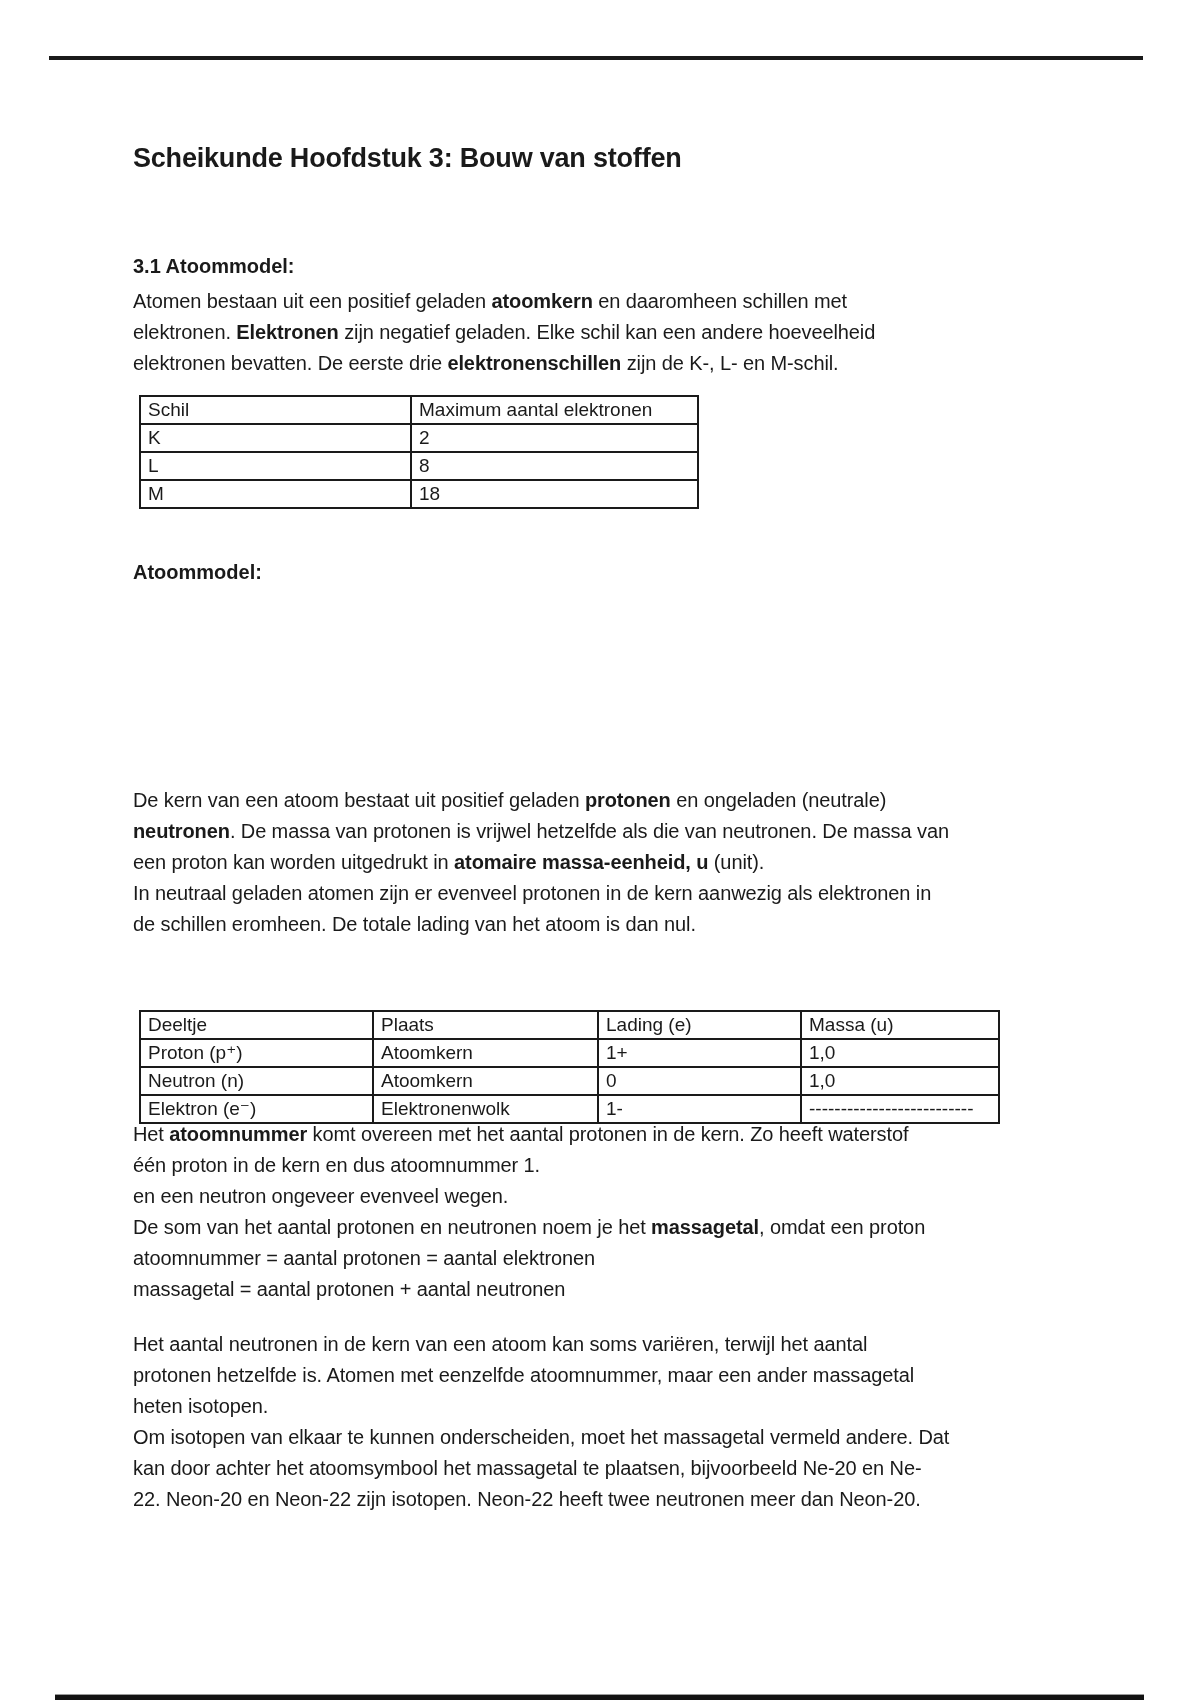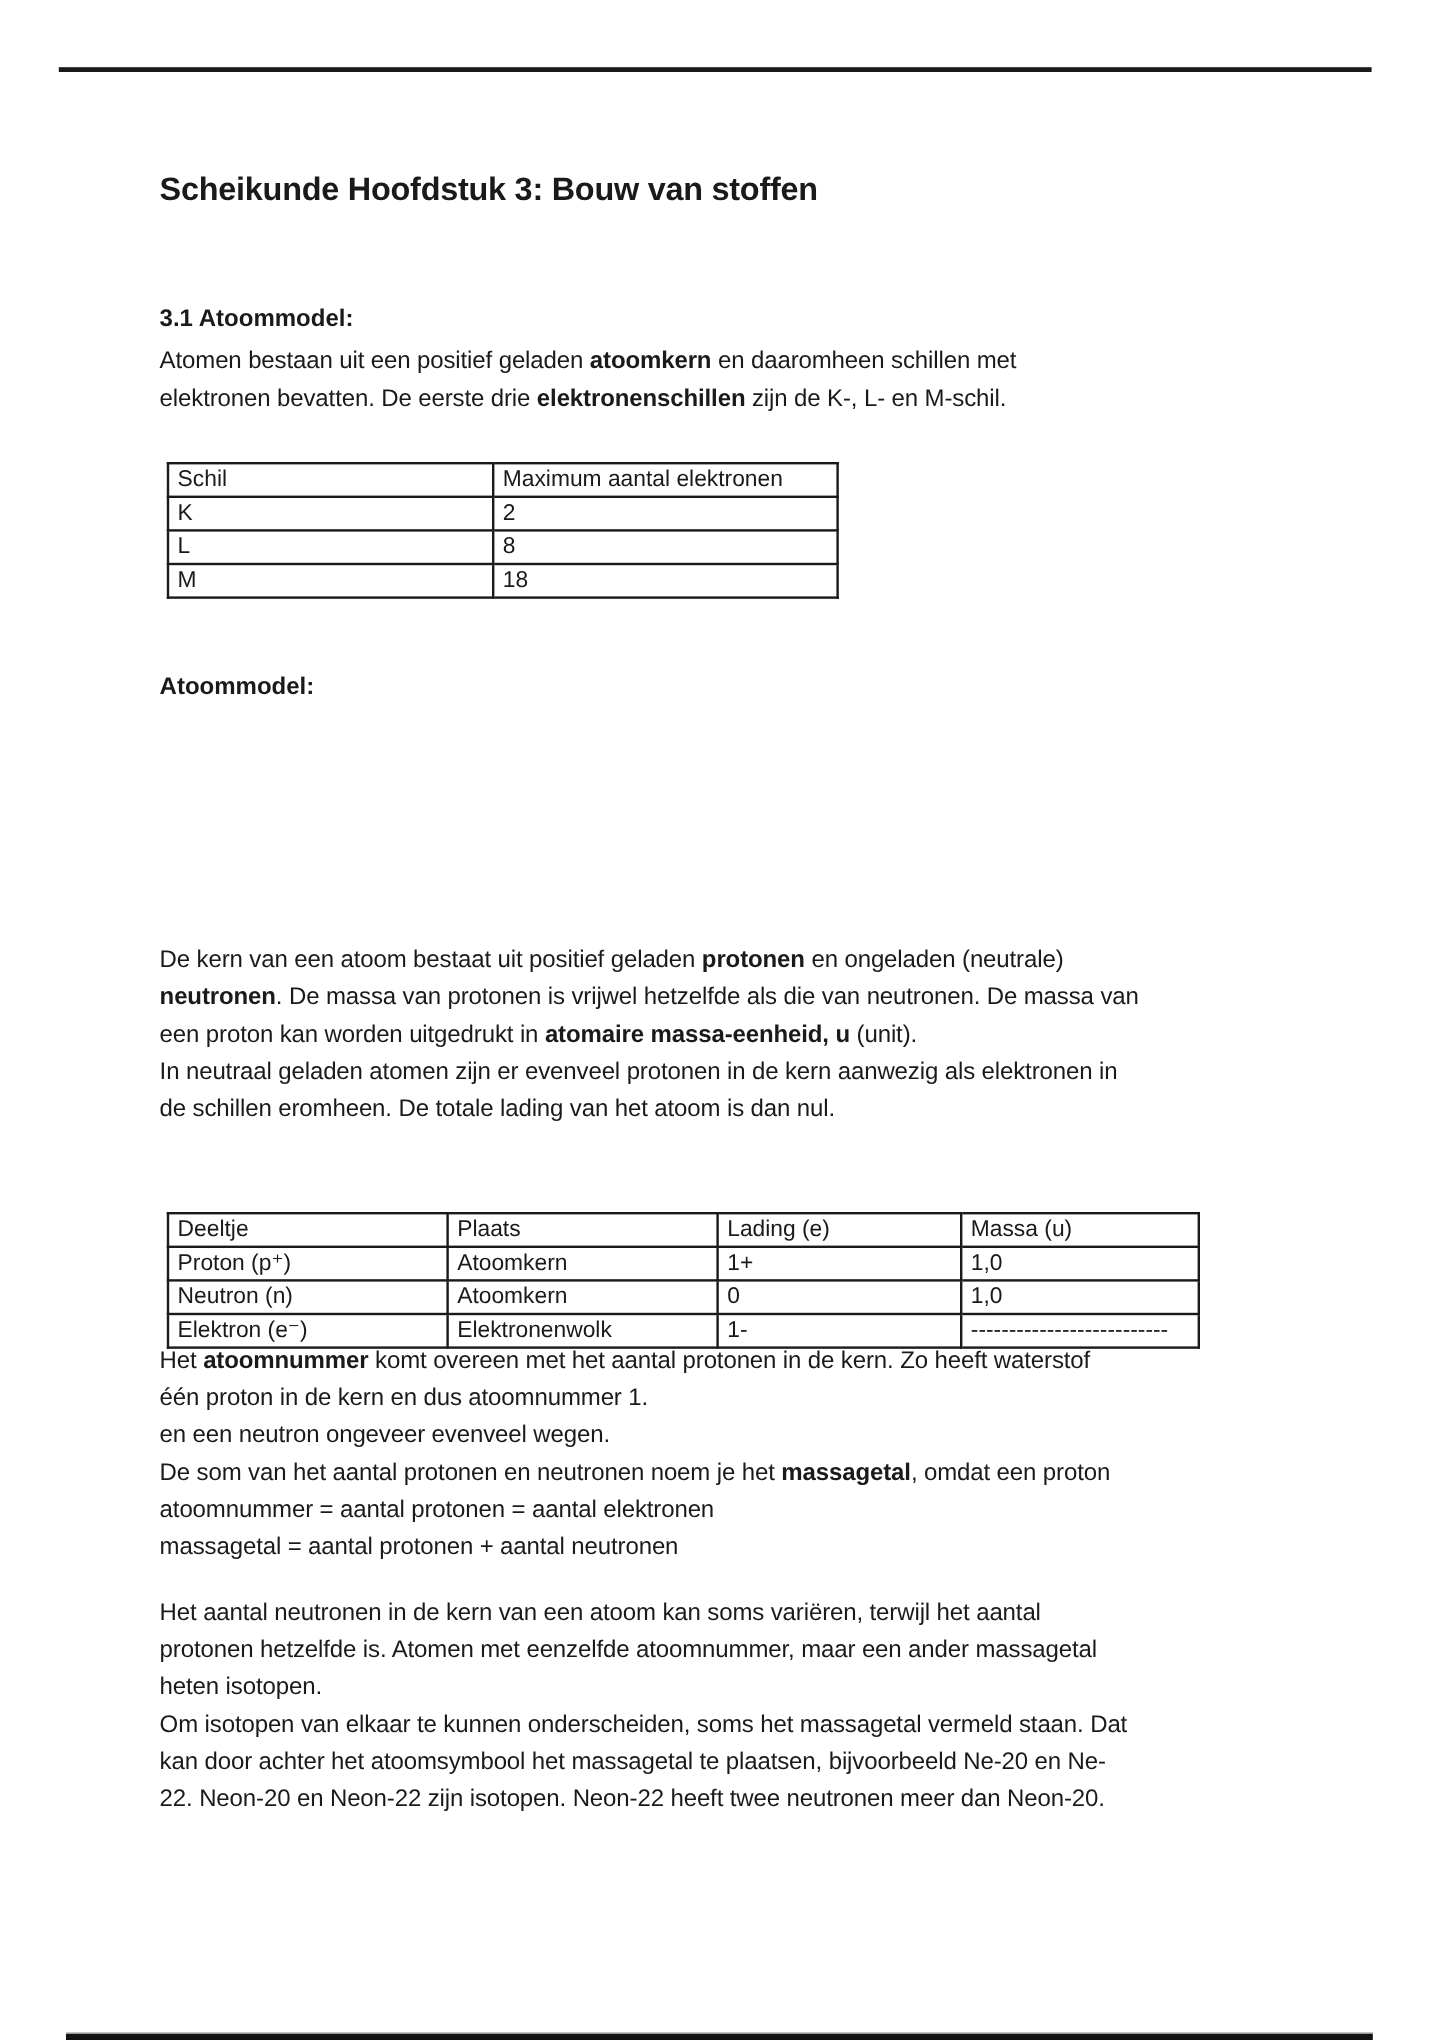--- a/index.html
+++ b/index.html
@@ -32,36 +32,37 @@
   .b{font-weight:bold;}
   table.tbl{
     position:absolute;left:139px;border-collapse:collapse;table-layout:fixed;
   }
   table.tbl td{
     border:2px solid #1a1a1a;
     font-size:19px;line-height:22px;
     height:26px;padding:0 7px;
     vertical-align:middle;white-space:nowrap;overflow:hidden;
   }
-  table.t1{top:385px;width:558px;}
+  table.t1{top:395px;width:558px;}
   table.t2{top:1010px;width:859px;}
 </style>
 </head>
 <body>
 
 <div>
 
   <div class="rule top"></div>
 
   <h1 class="title">Scheikunde Hoofdstuk 3: Bouw van stoffen</h1>
 
   <h2 class="heading">3.1 Atoommodel:</h2>
 
   <div class="para" style="top:286px">
     <div class="line"><span>Atomen bestaan uit een positief geladen </span><span class="b">atoomkern</span><span> en daaromheen schillen met</span></div>
+    <div class="line"><span>elektronen. </span><span class="b">Elektronen</span><span> zijn negatief geladen. Elke schil kan een andere hoeveelheid</span></div>
     <div class="line"><span>elektronen bevatten. De eerste drie </span><span class="b">elektronenschillen</span><span> zijn de K-, L- en M-schil.</span></div>
   </div>
 
   <table class="tbl t1">
     <colgroup>
         <col style="width:271px">
         <col style="width:287px">
       </colgroup>
     <tbody>
         <tr>
@@ -134,20 +135,20 @@
     <div class="line">en een neutron ongeveer evenveel wegen.</div>
     <div class="line"><span>De som van het aantal protonen en neutronen noem je het </span><span class="b">massagetal</span><span>, omdat een proton</span></div>
     <div class="line">atoomnummer = aantal protonen = aantal elektronen</div>
     <div class="line">massagetal = aantal protonen + aantal neutronen</div>
   </div>
 
   <div class="para" style="top:1329px">
     <div class="line">Het aantal neutronen in de kern van een atoom kan soms variëren, terwijl het aantal</div>
     <div class="line">protonen hetzelfde is. Atomen met eenzelfde atoomnummer, maar een ander massagetal</div>
     <div class="line">heten isotopen.</div>
-    <div class="line">Om isotopen van elkaar te kunnen onderscheiden, soms het massagetal vermeld staan. Dat</div>
+    <div class="line">Om isotopen van elkaar te kunnen onderscheiden, moet het massagetal vermeld andere. Dat</div>
     <div class="line">kan door achter het atoomsymbool het massagetal te plaatsen, bijvoorbeeld Ne-20 en Ne-</div>
     <div class="line">22. Neon-20 en Neon-22 zijn isotopen. Neon-22 heeft twee neutronen meer dan Neon-20.</div>
   </div>
 
   <div class="rule bottom"></div>
 
 </div>
 
 </body></html>

